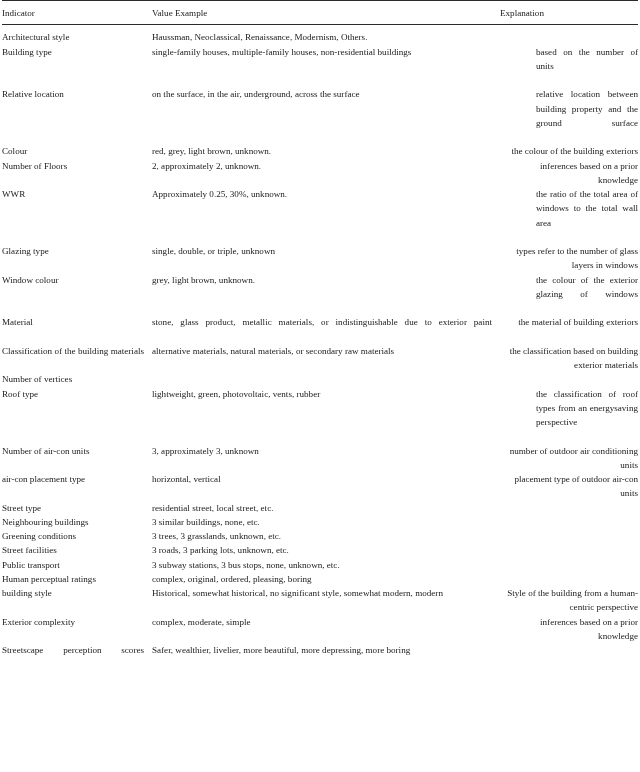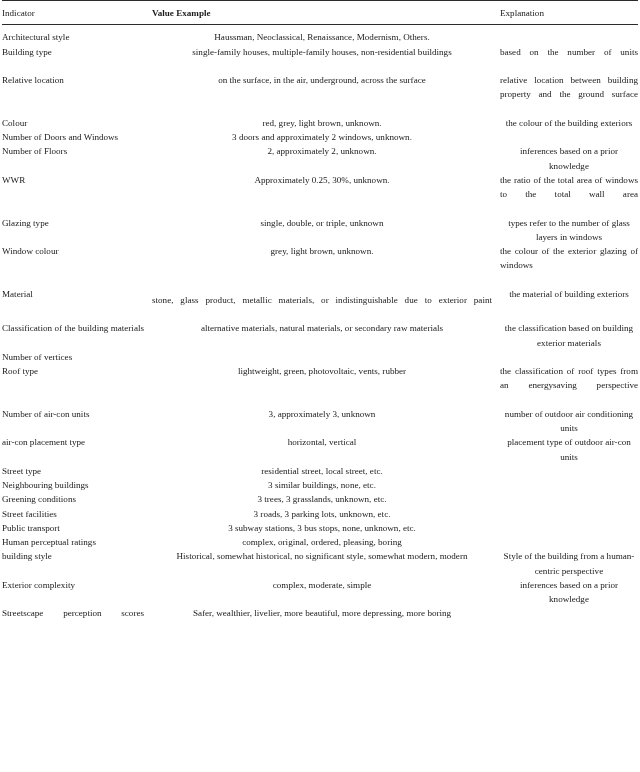--- a/index.html
+++ b/index.html
@@ -42,21 +42,21 @@
     height: 21px;
     border-top: 1.1px solid #2b2b2b;
     border-bottom: 0.9px solid #2b2b2b;
   }
   thead th .hcell {
     display: block;
     padding-top: 5px;
     padding-bottom: 4px;
   }
   thead th.th-indicator .hcell { padding-right: 6px; }
-  thead th.th-value .hcell     { padding-right: 6px; font-weight: bold; }
+  thead th.th-value .hcell     { padding-right: 6px; }
 
   tbody tr.data-row td {
     padding: 0 0 0 0;
     vertical-align: top;
     border: none;
   }
   tbody tr.data-row:first-child td { padding-top: 5px; }
 
   .cell {
     display: block;
@@ -68,33 +68,33 @@
     text-align: left;
   }
   .col-indicator.justify .cell { text-align: justify; }
   .col-indicator.justify .cell::after {
     content: "";
     display: inline-block;
     width: 100%;
   }
   .col-value .cell {
     padding-right: 8px;
-    text-align: center;
-  }
-  .col-value.justify .cell { text-align: justify; margin-top: 6px; }
+    text-align: left;
+  }
+  .col-value.justify .cell { text-align: justify; }
   .col-value.justify .cell::after {
     content: "";
     display: inline-block;
     width: 100%;
   }
   .col-expl .cell {
     padding-right: 0;
-    text-align: center;
-  }
-  .col-expl.justify .cell { text-align: justify; }
+    text-align: right;
+  }
+  .col-expl.justify .cell { text-align: justify; margin-left: 36px; }
   .col-expl.justify .cell::after {
     content: "";
     display: inline-block;
     width: 100%;
   }
 </style>
 </head>
 <body>
 
 <div id="table-wrap">
@@ -157,31 +157,20 @@
           </td>
           <td class="col-value">
             <span class="cell">red, grey, light brown, unknown.</span>
           </td>
           <td class="col-expl">
             <span class="cell">the colour of the building ex­teriors</span>
           </td>
         </tr>
         <tr class="data-row">
           <td class="col-indicator">
-            <span class="cell">Number of Doors and Win­dows</span>
-          </td>
-          <td class="col-value">
-            <span class="cell">3 doors and approximately 2 windows, unknown.</span>
-          </td>
-          <td class="col-expl">
-            <span class="cell"></span>
-          </td>
-        </tr>
-        <tr class="data-row">
-          <td class="col-indicator">
             <span class="cell">Number of Floors</span>
           </td>
           <td class="col-value">
             <span class="cell">2, approximately 2, unknown.</span>
           </td>
           <td class="col-expl">
             <span class="cell">inferences based on a prior knowledge</span>
           </td>
         </tr>
         <tr class="data-row">

